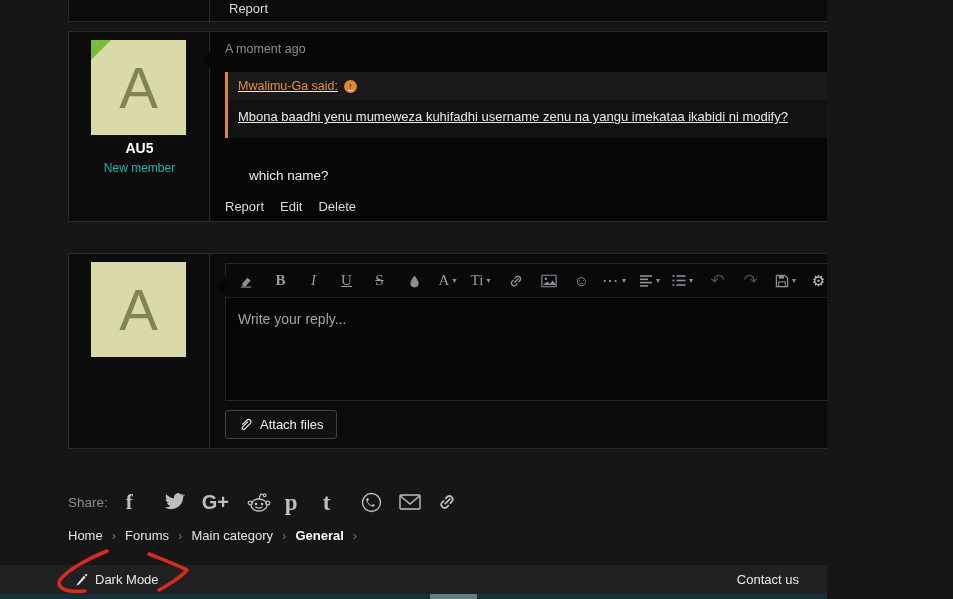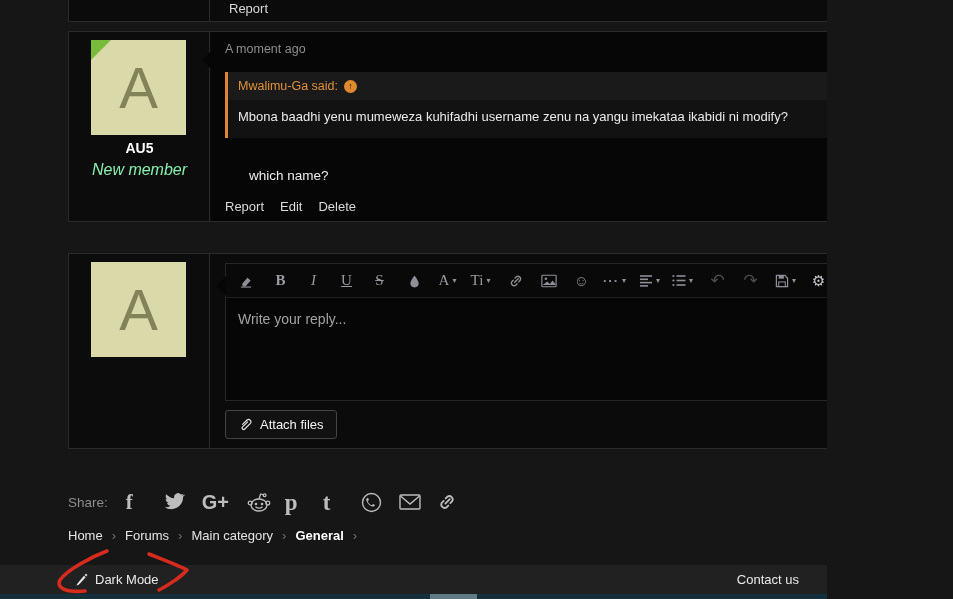--- a/index.html
+++ b/index.html
@@ -25,37 +25,37 @@
     background:#d9d9aa; display:flex; align-items:center; justify-content:center;
   }
   .avatar-letter { font-size:58px; color:#83835a; line-height:1; }
   .online-badge {
     position:absolute; left:0; top:0; width:0; height:0;
     border-top:20px solid #79bb3a; border-right:20px solid transparent;
   }
   .username { position:absolute; left:0; top:108px; width:141px; text-align:center;
     font-weight:bold; font-size:14px; color:#ffffff; }
   .user-title { position:absolute; left:0; top:129px; width:141px; text-align:center;
-    font-size:16px; color:#86efac;font-style:italic; }
+    font-size:12px; color:#14b8a6; }
   .message { position:absolute; left:142px; right:0; top:0; bottom:0; background:#060606; }
   .beak {
     position:absolute; left:-9px; width:0; height:0;
     border-right:9px solid #060606; border-top:9px solid transparent; border-bottom:9px solid transparent;
   }
 
   
   .prev-post { top:0; height:22px; border-top:none; }
   .prev-post .avatar-col { background:#0b0b0b; }
   .prev-report { position:absolute; left:160px; top:1px; color:#dadada; }
 
   
   .post-main { top:31px; height:191px; }
   .timestamp { position:absolute; left:14px; top:10px; font-size:12.5px; color:#8d8d8d; }
   .quote { position:absolute; left:14px; right:0; top:40px; height:66px;
-    border-left:3px solid #e28431; }
+    border-left:3px solid #e28431;text-decoration:underline; }
   .quote-header { height:28px; line-height:28px; background:#1a1a1a; padding-left:10px;
     color:#e2913a; font-size:12.5px; display:flex; align-items:center; gap:6px; }
   .expand-icon { display:inline-flex; width:13px; height:13px; border-radius:50%;
     background:#e08a2e; color:#141414; font-size:9px; font-weight:bold;
     align-items:center; justify-content:center; line-height:1; }
   .quote-body { height:38px; background:#121212; padding:9px 10px 0; color:#eaeaea; font-size:13px; }
   .post-text { position:absolute; left:14px; top:136px; font-size:13.5px; color:#ececec;margin-left:24px; }
   .post-actions { position:absolute; left:14px; top:167px; display:flex; gap:16px; color:#dadada; }
 
   

